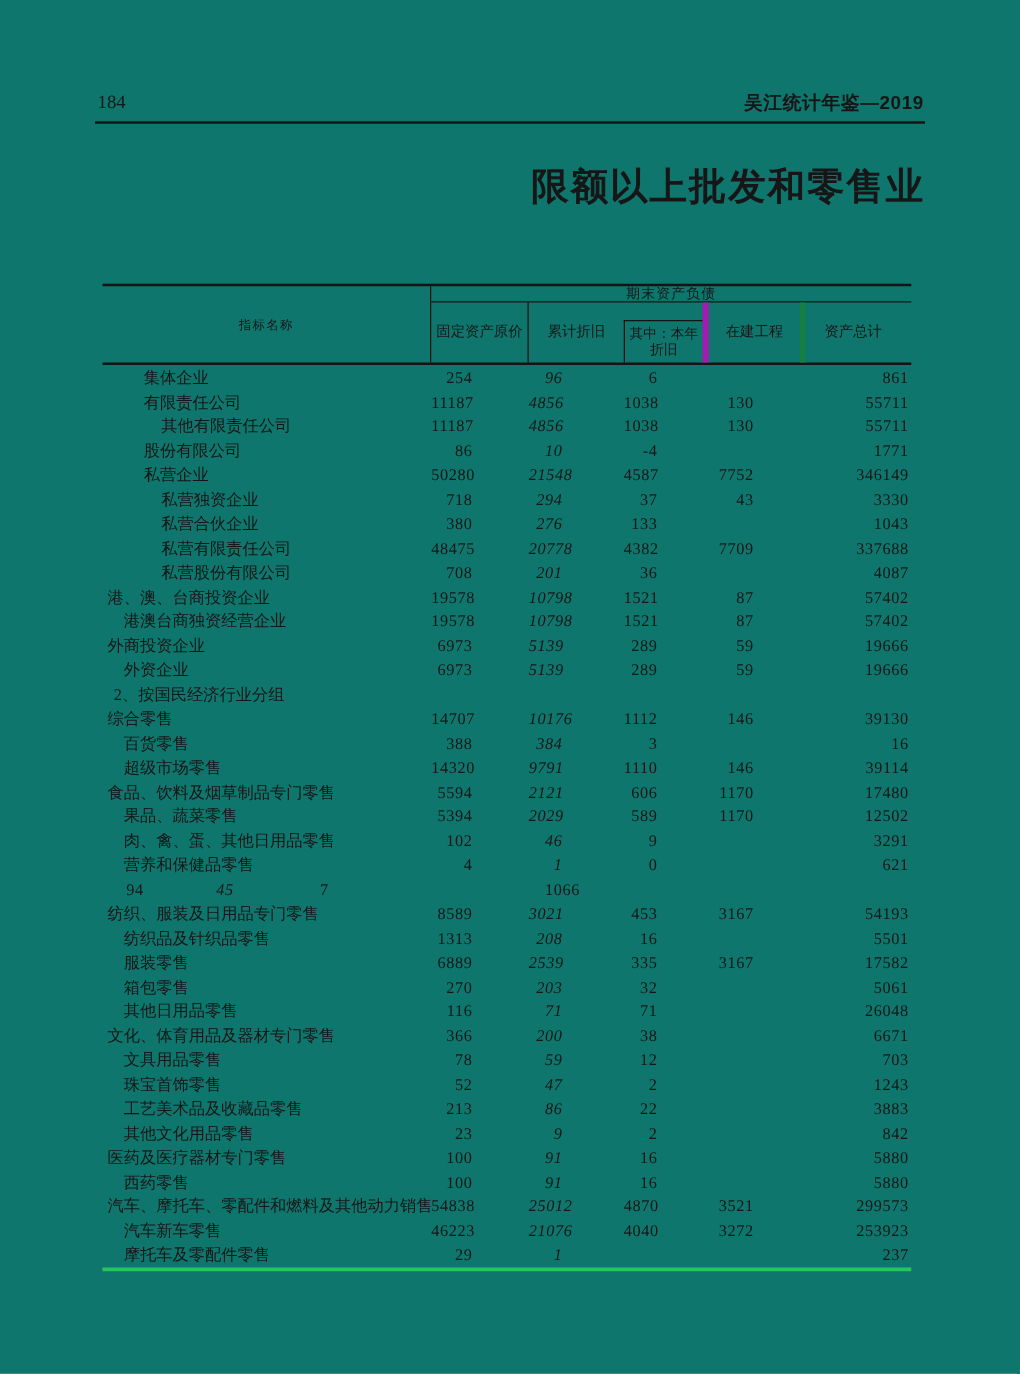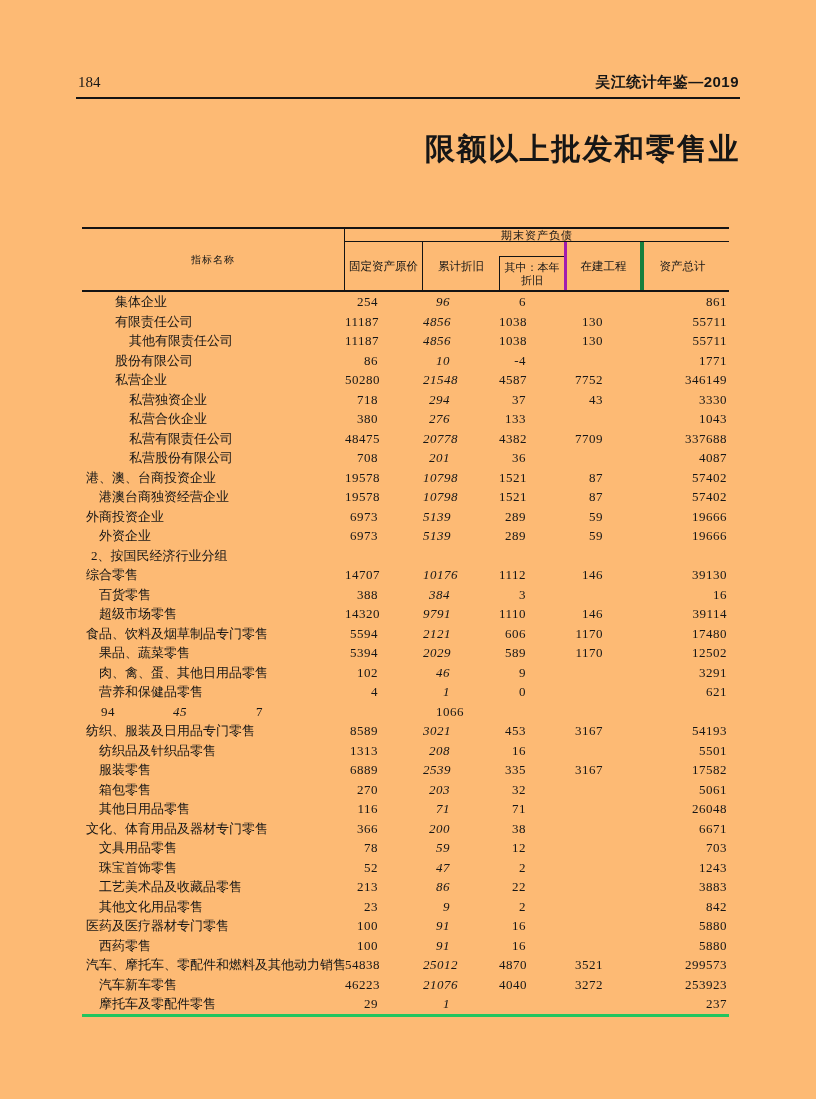--- a/index.html
+++ b/index.html
@@ -1,18 +1,18 @@
 <!DOCTYPE html>
 <html><head>
 <meta charset="utf-8">
 <style>
   html,body{margin:0;padding:0;}
   body{width:816px;height:1099px;background:#fff;position:relative;
        font-family:"Liberation Serif","DejaVu Serif",serif;color:#161616;}
-  .page{position:absolute;inset:0;background:#fdba74;overflow:hidden;}
+  .page{position:absolute;inset:0;background:#0f766e;overflow:hidden;}
 
   .page-number{position:absolute;left:78px;top:74px;font-size:15px;}
   .yearbook-title{position:absolute;right:77px;top:73px;font-size:15px;font-weight:bold;
        font-family:"Liberation Sans","DejaVu Sans",sans-serif;letter-spacing:0.5px;}
   .rule{position:absolute;left:76px;top:97px;width:664px;height:2px;background:#141414;}
   .page-title{position:absolute;right:76px;top:129px;font-size:30px;font-weight:bold;
        letter-spacing:1.5px;}
 
   .stats-table{position:absolute;left:82px;top:227px;width:647px;}
   .thead{display:flex;border-top:2px solid #141414;border-bottom:2px solid #141414;
@@ -20,21 +20,21 @@
   .corner{width:263px;box-sizing:border-box;border-right:1px solid #141414;
           display:flex;align-items:center;justify-content:center;font-size:10px;letter-spacing:1px;}
   .hright{display:flex;flex-direction:column;width:384px;}
   .group-row{height:12px;line-height:12px;border-bottom:1px solid #141414;
              text-align:center;font-size:11px;letter-spacing:1px;}
   .cols-row{display:flex;height:48px;}
   .hc{box-sizing:border-box;display:flex;align-items:center;justify-content:center;
       text-align:center;font-size:11.5px;line-height:13px;}
   .hc.c1{width:78px;border-right:1px solid #141414;}
   .hc.c2{width:76px;}
-  .hc.c3{width:68px;border-right:3px solid #a21caf;position:relative;}
+  .hc.c3{width:68px;border-right:5px solid #a21caf;position:relative;}
   .hc.c4{width:77px;border-right:4px solid #15803d;}
   .hc.c5{width:77px;}
   .inset{position:absolute;left:0;right:0;top:14px;bottom:0;
          border-top:1px solid #141414;border-left:1px solid #141414;
          display:flex;align-items:center;justify-content:center;
          font-size:11px;line-height:13px;padding:0 1px;}
 
   .tbody{border-bottom:3px solid #22c55e;}
   .row{display:flex;height:19.5px;line-height:19.5px;font-size:13px;}
   .name{width:263px;box-sizing:border-box;white-space:nowrap;overflow:visible;}

